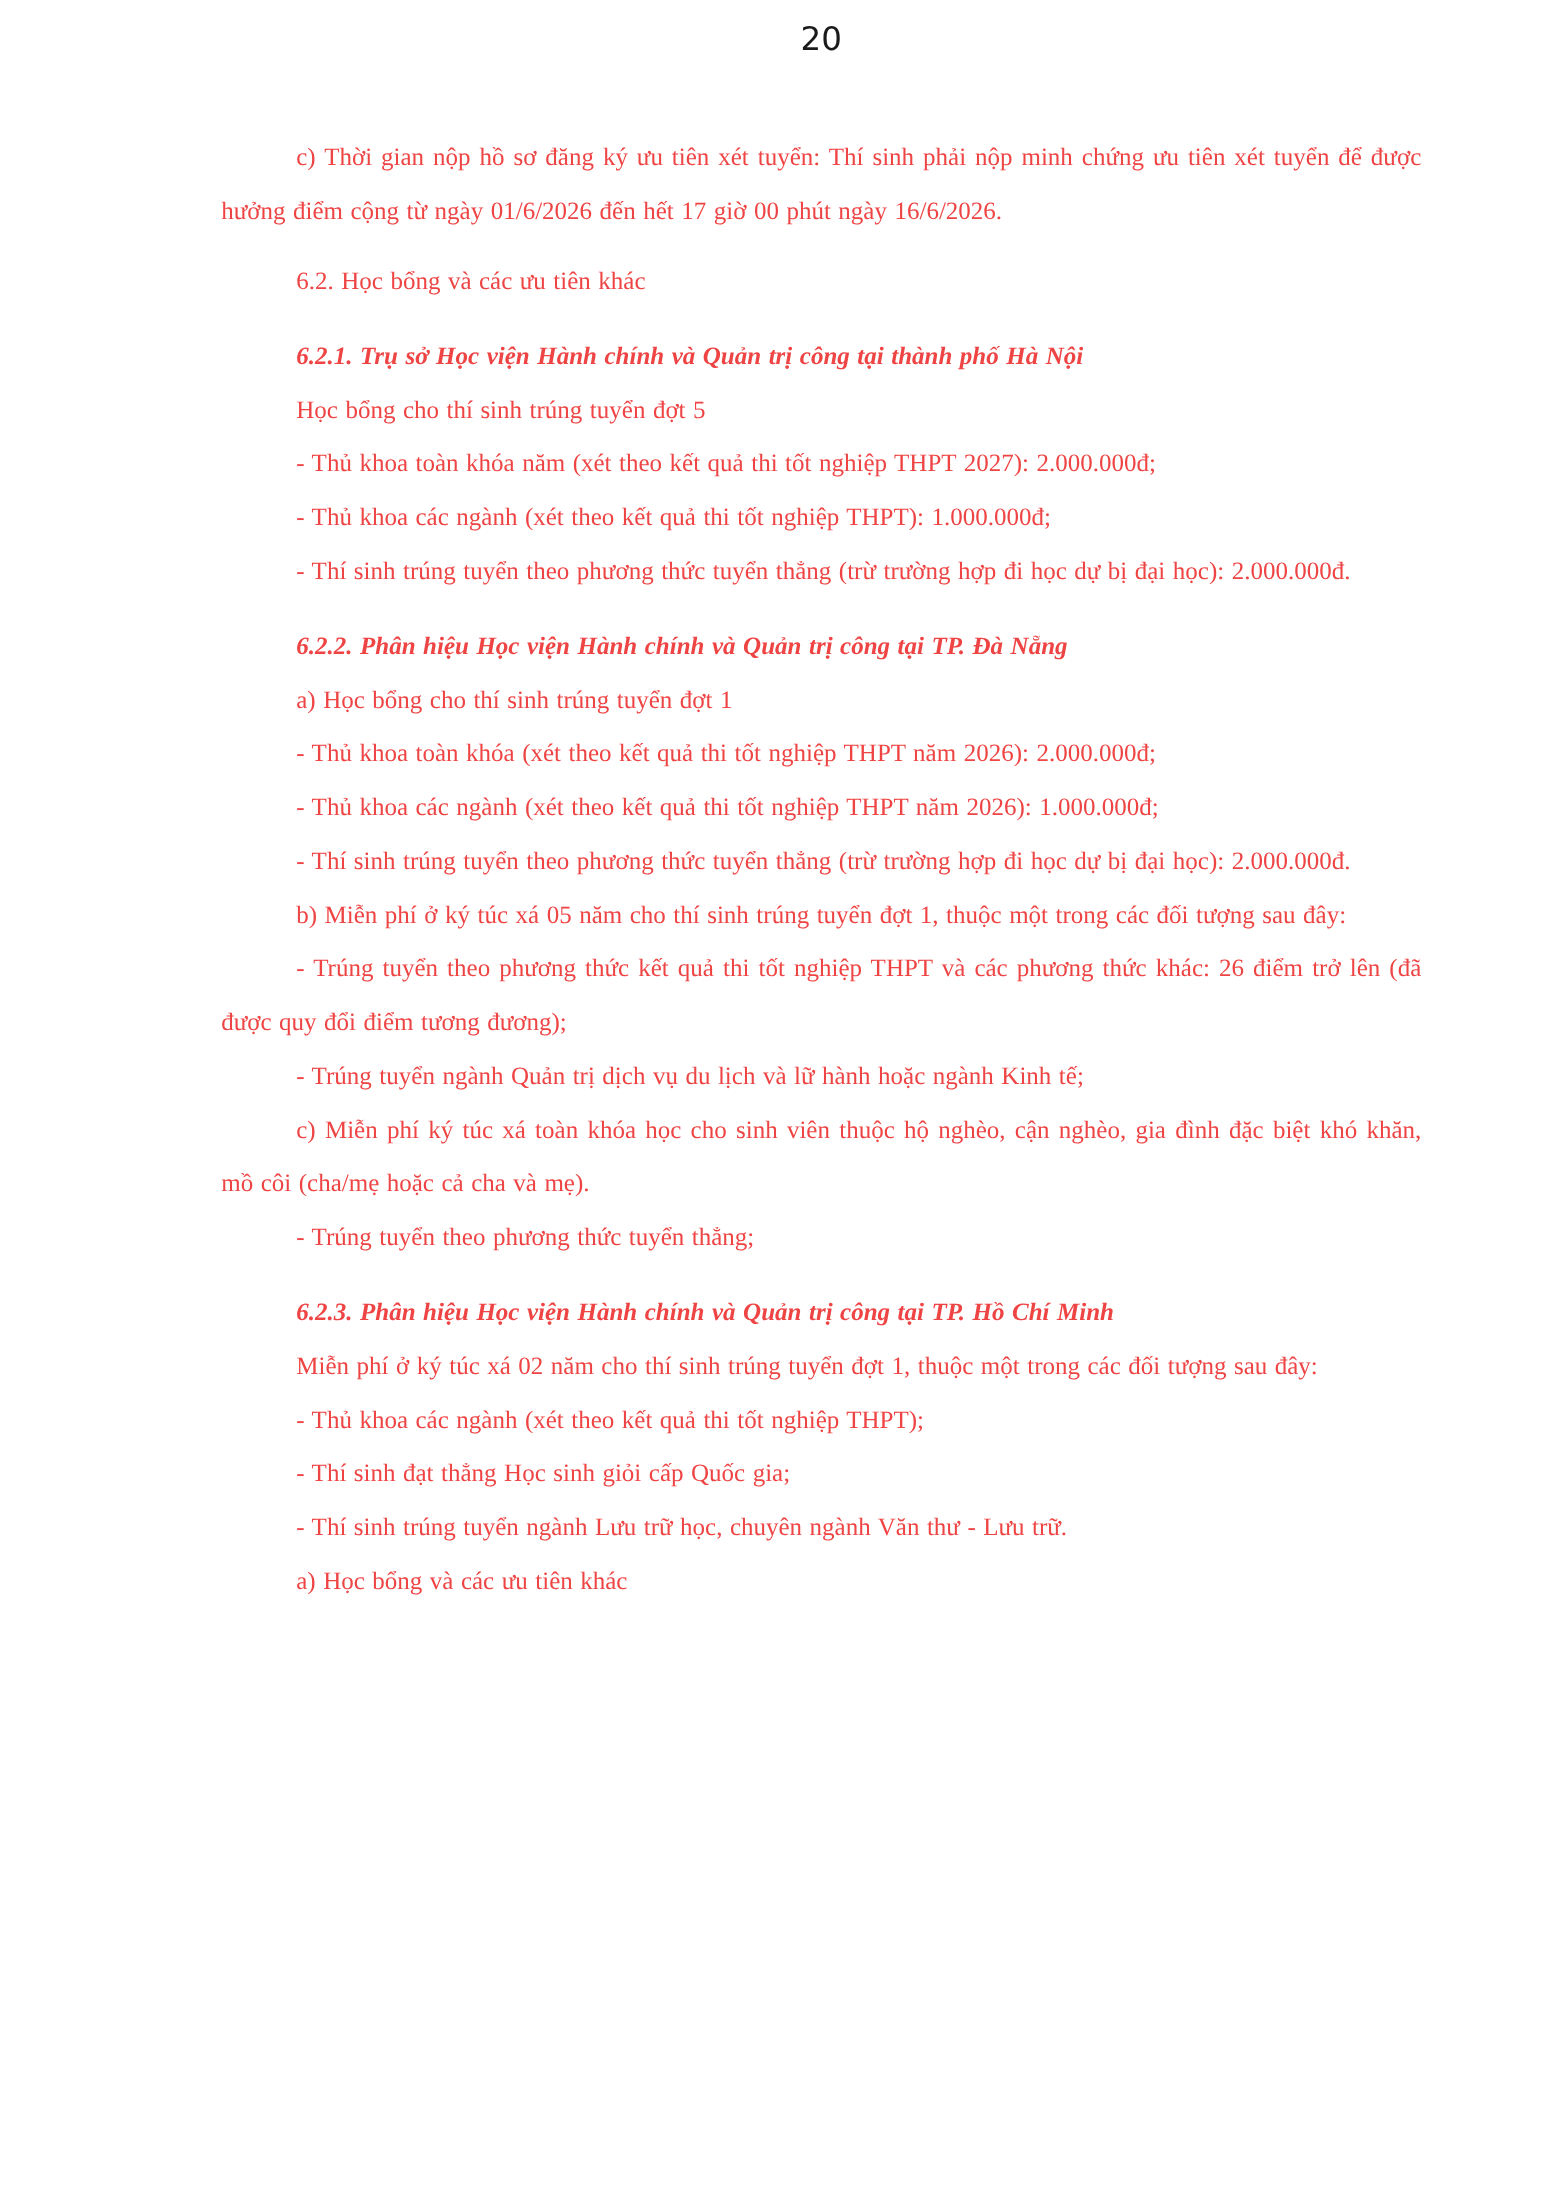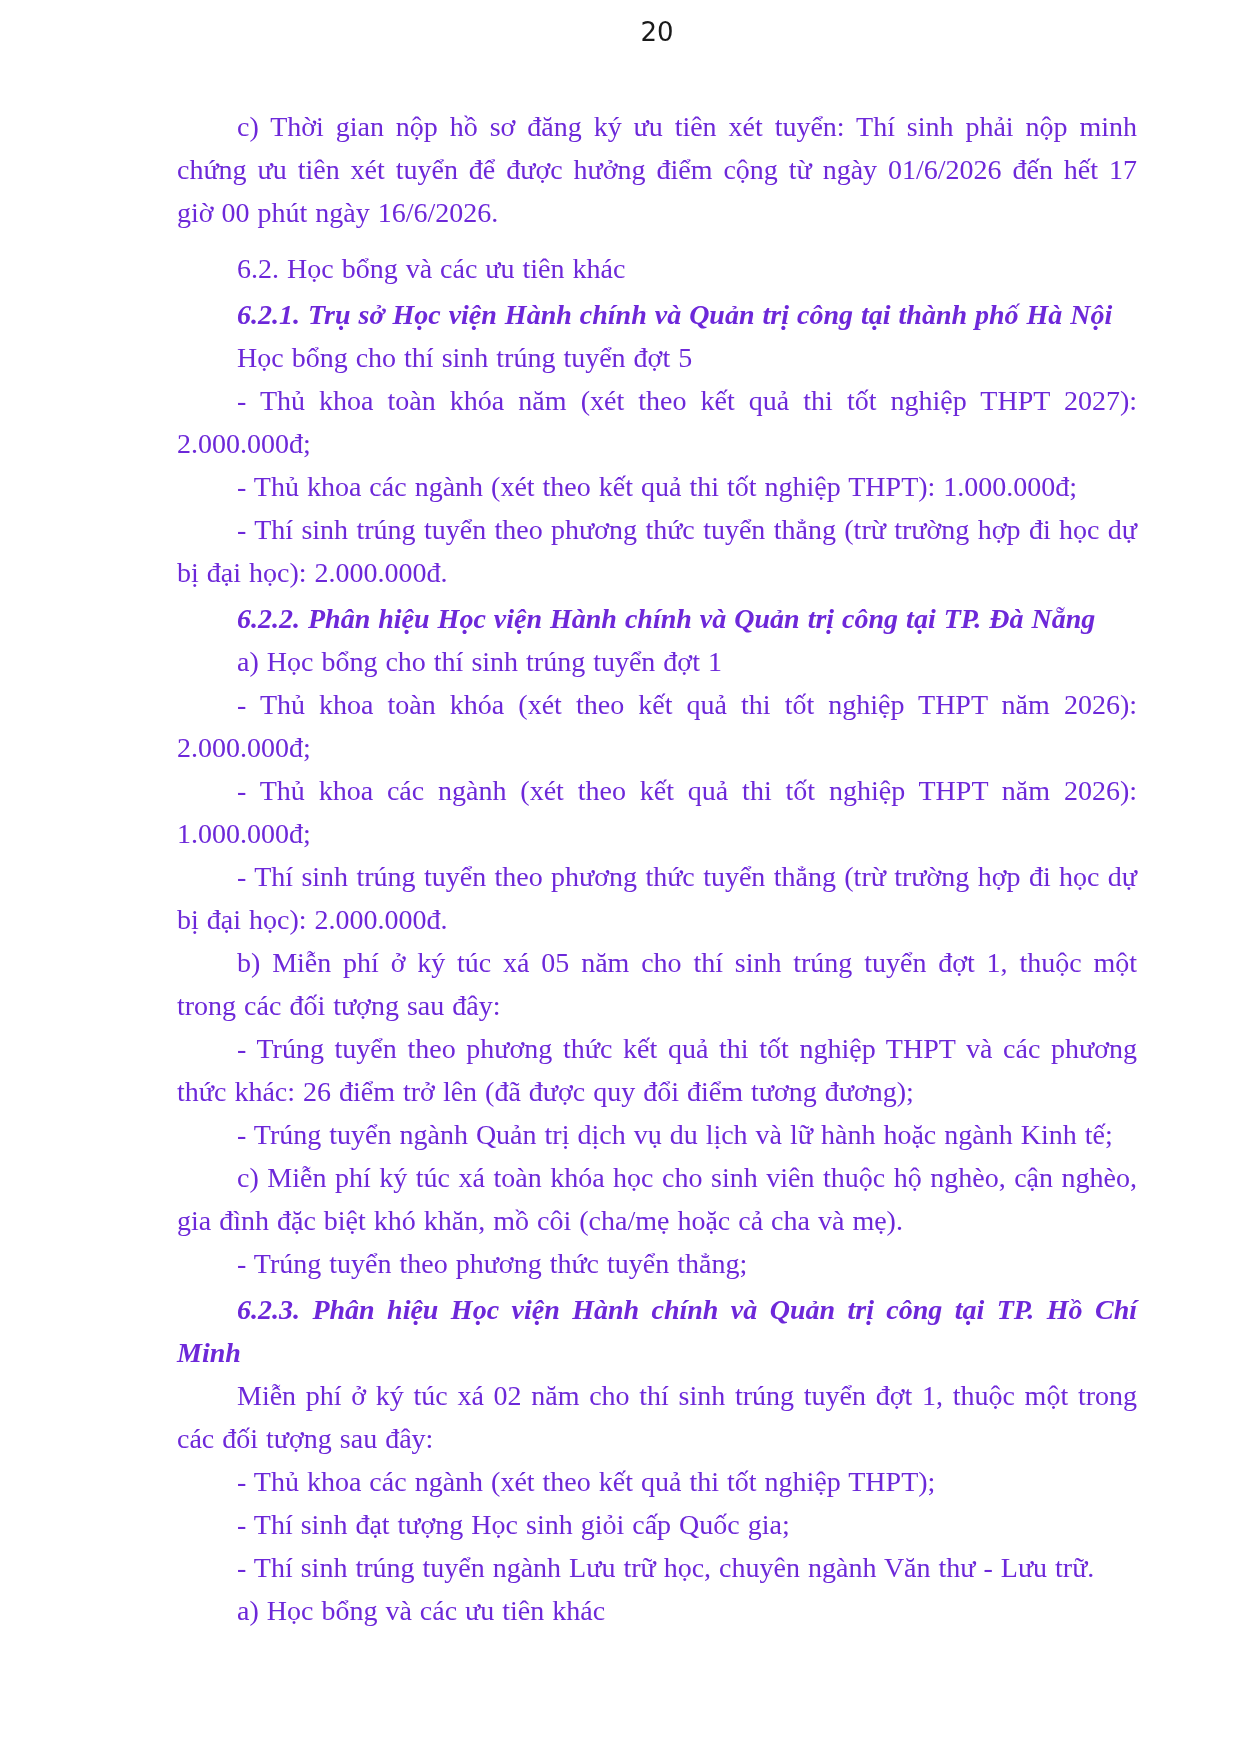--- a/index.html
+++ b/index.html
@@ -29,35 +29,35 @@
     color: #1a1a1a;
   }
   .content {
     box-sizing: border-box;
     margin-top: 61px;
     padding-left: 177px;
     padding-right: 104px;
   }
   p.para {
     margin: 0;
-    font-size: 28px;
+    font-size: 20px;
     line-height: 43px;
     text-align: justify;
     text-indent: 60px;
-    color: #6d28d9;
+    color: #ef4444;
     word-spacing: 1px;
   }
   p.para.bold {
     font-weight: normal;
     margin-top: 13px;
   }
   p.para.bold-italic {
     font-weight: bold;
     font-style: italic;
-    margin-top: 3px;
+    margin-top: 17px;
   }
 </style>
 </head>
 <body>
 
 <div class="page">
   <div class="page-header">20</div>
   <div class="content">
       <p class="para">c) Thời gian nộp hồ sơ đăng ký ưu tiên xét tuyển: Thí sinh phải nộp minh chứng ưu tiên xét tuyển để được hưởng điểm cộng từ ngày 01/6/2026 đến hết 17 giờ 00 phút ngày 16/6/2026.</p>
       <p class="para bold">6.2. Học bổng và các ưu tiên khác</p>
@@ -72,17 +72,17 @@
       <p class="para">- Thủ khoa các ngành (xét theo kết quả thi tốt nghiệp THPT năm 2026): 1.000.000đ;</p>
       <p class="para">- Thí sinh trúng tuyển theo phương thức tuyển thẳng (trừ trường hợp đi học dự bị đại học): 2.000.000đ.</p>
       <p class="para">b) Miễn phí ở ký túc xá 05 năm cho thí sinh trúng tuyển đợt 1, thuộc một trong các đối tượng sau đây:</p>
       <p class="para">- Trúng tuyển theo phương thức kết quả thi tốt nghiệp THPT và các phương thức khác: 26 điểm trở lên (đã được quy đổi điểm tương đương);</p>
       <p class="para">- Trúng tuyển ngành Quản trị dịch vụ du lịch và lữ hành hoặc ngành Kinh tế;</p>
       <p class="para">c) Miễn phí ký túc xá toàn khóa học cho sinh viên thuộc hộ nghèo, cận nghèo, gia đình đặc biệt khó khăn, mồ côi (cha/mẹ hoặc cả cha và mẹ).</p>
       <p class="para">- Trúng tuyển theo phương thức tuyển thẳng;</p>
       <p class="para bold-italic">6.2.3. Phân hiệu Học viện Hành chính và Quản trị công tại TP. Hồ Chí Minh</p>
       <p class="para">Miễn phí ở ký túc xá 02 năm cho thí sinh trúng tuyển đợt 1, thuộc một trong các đối tượng sau đây:</p>
       <p class="para">- Thủ khoa các ngành (xét theo kết quả thi tốt nghiệp THPT);</p>
-      <p class="para">- Thí sinh đạt tượng Học sinh giỏi cấp Quốc gia;</p>
+      <p class="para">- Thí sinh đạt thẳng Học sinh giỏi cấp Quốc gia;</p>
       <p class="para">- Thí sinh trúng tuyển ngành Lưu trữ học, chuyên ngành Văn thư - Lưu trữ.</p>
       <p class="para">a) Học bổng và các ưu tiên khác</p>
     </div>
 </div>
 
 </body></html>

